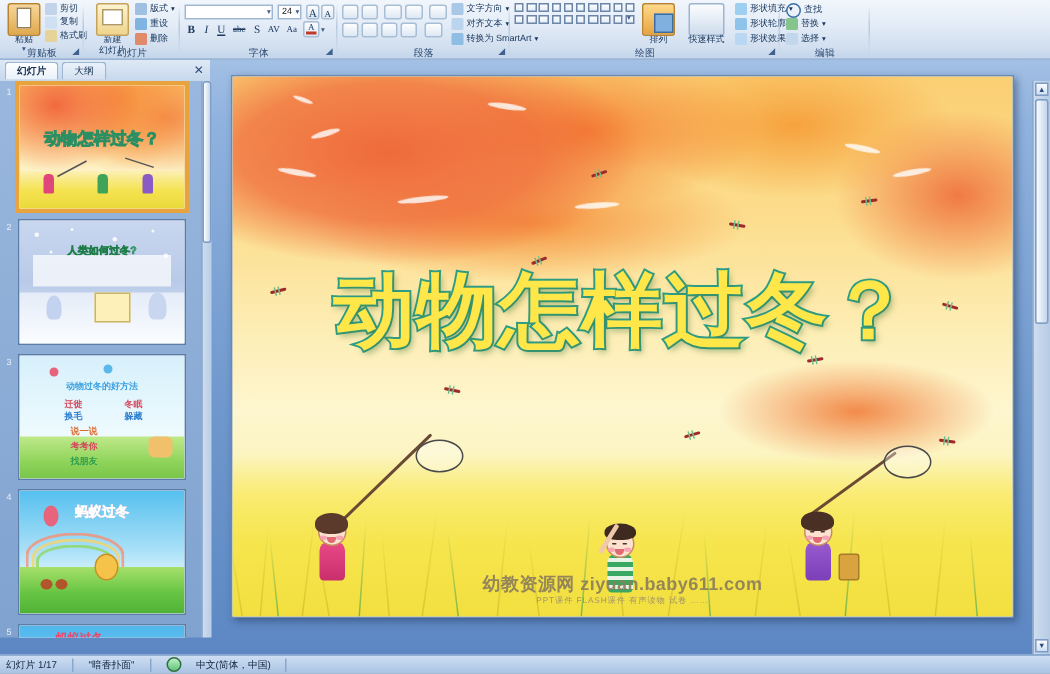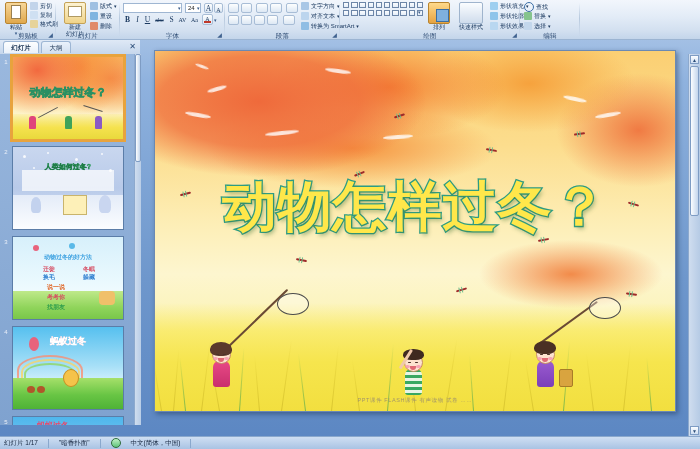--- a/index.html
+++ b/index.html
@@ -552,20 +552,21 @@
         <div class="khead" style="left:1px;top:4px;"></div>
         <div class="khair" style="left:-1px;top:0px;width:22px;height:13px;background:#4a3024;"></div>
         <div class="eye" style="left:5px;top:13px;"></div>
         <div class="eye" style="left:12px;top:13px;"></div>
         <div class="cheek" style="left:2px;top:16px;"></div>
         <div class="cheek" style="left:13px;top:16px;"></div>
         <div class="mouth" style="left:7px;top:17px;"></div>
         <div style="position:absolute;left:24px;top:28px;width:12px;height:16px;border-radius:2px;background:#d9a43f;border:1px solid #a87c27;"></div>
       </div>
 
+      <div class="wm">幼教资源网 ziyuan.baby611.com</div>
       <div class="wm2">PPT课件   FLASH课件   有声读物   试卷 ……</div>
     </div>
   </div>
 
   <div class="mainscroll">
     <div class="arrowbox" style="top:1px;">▲</div>
     <div class="msthumb" style="top:12px;"></div>
     <div class="arrowbox" style="bottom:1px;">▼</div>
   </div>
 

